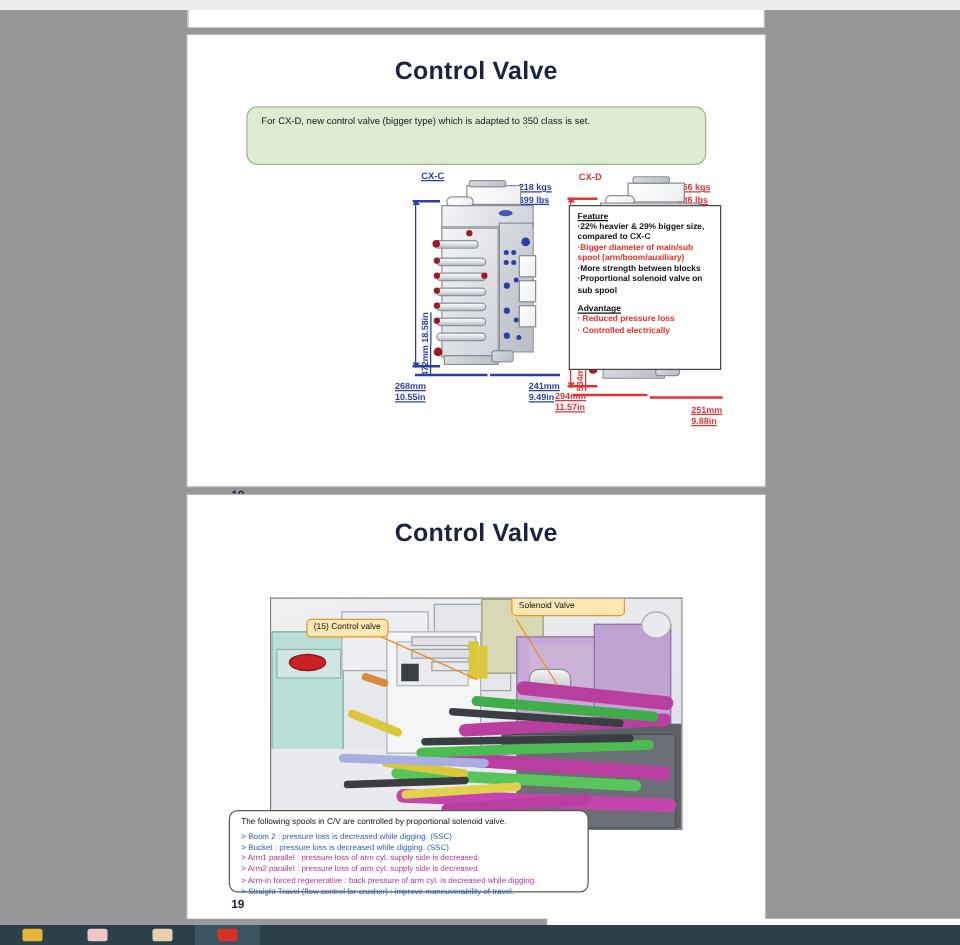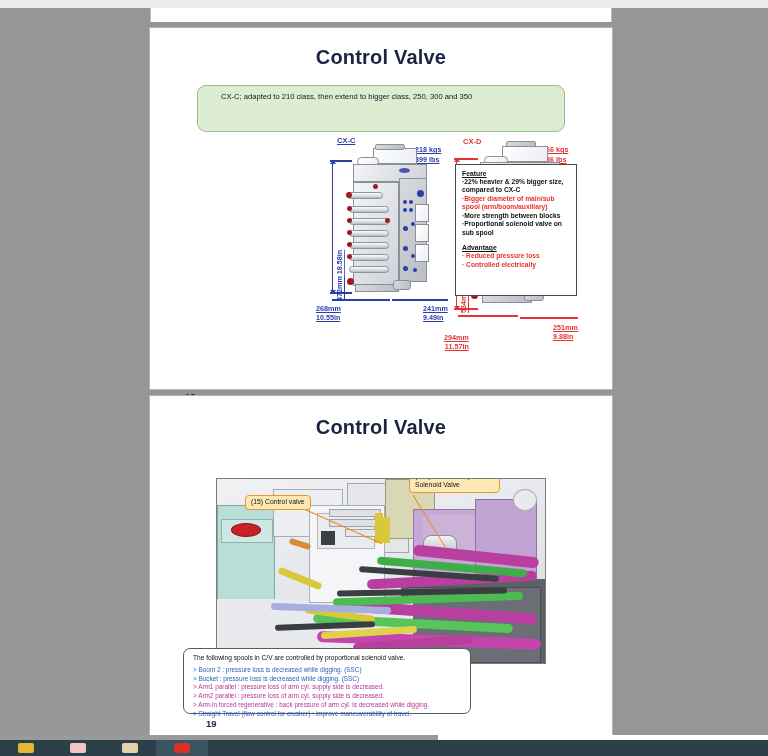--- a/index.html
+++ b/index.html
@@ -60,21 +60,21 @@
   .dim span { display: block; }
   .dim.blue { color: #2b3ea8; }
   .dim.red  { color: #e23434; }
   .dim.vert { writing-mode: vertical-rl; text-orientation: mixed; transform: rotate(180deg); line-height: 1.25; }
   .dim.vert span { display: inline; }
 
   .d-h-c { left: 155px; top: 55px; height: 110px; }
   .d-w-c-l { left: 136px; top: 168px; }
   .d-w-c-r { left: 243px; top: 168px; }
   .d-h-d { left: 279px; top: 55px; height: 122px; }
-  .d-w-d-l { left: 264px; top: 197px; text-align: right; }
+  .d-w-d-l { left: 264px; top: 176px; }
   .d-w-d-r { left: 373px; top: 187px; }
 
   
   .arrow-v { position: absolute; width: 1px; }
   .arrow-v.blue { background: #2b3ea8; }
   .arrow-v.red  { background: #e23434; }
   .arrow-v::before, .arrow-v::after {
     content:''; position: absolute; left: -2.5px; width: 0; height: 0;
     border-left: 3px solid transparent; border-right: 3px solid transparent;
   }
@@ -115,21 +115,21 @@
   .feature-box h4.adv { margin-top: 7px; }
   .feature-box li {
     list-style: none; font-size: 6.7px; font-weight: bold; line-height: 1.26; color: #111;
   }
   .feature-box li.red { color: #e8332c; }
 
   .page-num {
     position: absolute; font-size: 9.5px; font-weight: bold; color: #1b2340;
   }
   #page18 .page-num { left: 35px; top: 330px; margin-top: 33px; }
-  #page19 .page-num { left: 35px; top: 322px; margin-left: 21px; }
+  #page19 .page-num { left: 35px; top: 322px; }
 
   
   .photo {
     position: absolute; left: 66px; top: 82px; width: 330px; height: 186px;
     border: 1px solid #7b7b7b; overflow: hidden;
     background: linear-gradient(160deg,#f2f3f5 0%,#e7e9ec 40%,#dfe1e5 100%);
   }
   .ph { position: absolute; }
   .hose { position: absolute; border-radius: 8px; }
 
@@ -172,21 +172,21 @@
 <div id="viewer">
 
   <div class="top-strip"></div>
   <div class="prev-page-tail"></div>
 
   <div class="page" id="page18">
 
     <div class="slide-title">Control Valve</div>
 
     <div class="green-note">
-      <p class="ind">CX-C; adapted to 210 class, then extend to bigger class, 250, 300 and 350</p>
+      <p>For CX-D, new control valve (bigger type) which is adapted  to 350 class is set.</p>
     </div>
 
     <div class="diagram">
 
       <div class="cx-label cx-c-label">CX-C</div>
       <div class="weight-tag w-c">
         <span>218 kgs</span>
         <span>399 lbs</span>
       </div>
 

